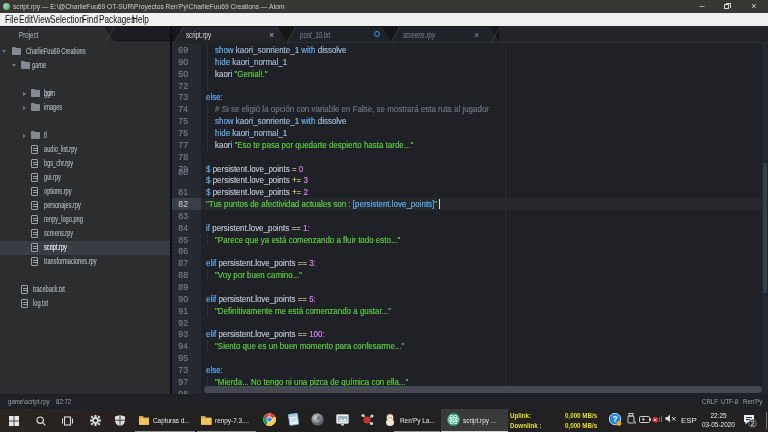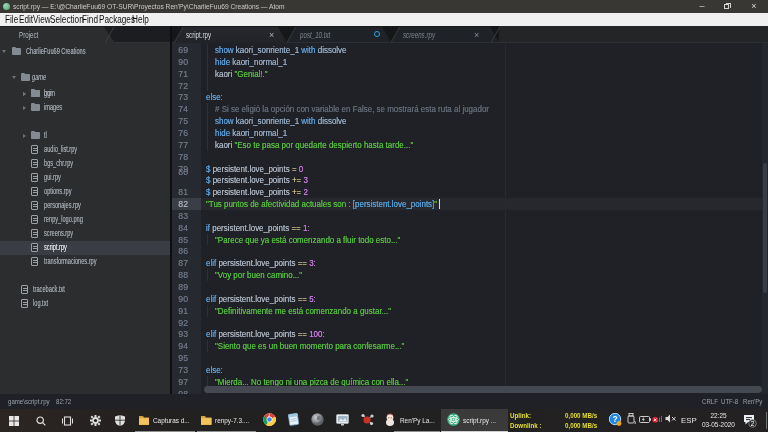--- a/index.html
+++ b/index.html
@@ -66,21 +66,21 @@
       <span style="left:132px">Help</span>
 </div>
 
 <div class="abs" id="main">
   <div class="abs" id="sidebar">
         <div class="trow" style="top:2px;">
           <span class="chev open" style="left:2px"></span>
           <span class="fold" style="left:12px"></span>
           <span class="lbl" style="left:25.5px">CharlieFuu69 Creations</span>
         </div>
-        <div class="trow" style="top:28px;font-style:italic;">
+        <div class="trow" style="top:16px;font-style:italic;">
           <span class="chev open" style="left:12px"></span>
           <span class="fold" style="left:21px"></span>
           <span class="lbl" style="left:31.5px">game</span>
         </div>
         <div class="trow" style="top:44px;">
           <span class="chev cls" style="left:23px"></span>
           <span class="fold" style="left:31px"></span>
           <span class="lbl" style="left:44px">bgm</span>
         </div>
         <div class="trow" style="top:44px;">
@@ -171,21 +171,21 @@
     <div class="abs" style="left:224px;top:1px;width:1px;height:15px;background:#383b40;transform:skewX(-29.4deg)"></div>
     <div class="abs" style="left:323.5px;top:1px;width:1px;height:15px;background:#383b40;transform:skewX(-29.4deg)"></div>
     <div class="abs" id="editor">
           <div class="abs" style="left:0;top:0;width:30px;height:351px;background:#26292f"></div>
           <div class="abs" style="left:0;top:155.04999999999998px;width:597px;height:12px;background:rgba(255,255,255,.035)"></div>
           <div class="abs" style="left:0;top:155.04999999999998px;width:30px;height:12px;background:#3a3e47"></div>
           <div class="ln" style="top:1px;color:#6a7280">69</div>
           <div class="cl" style="left:44px;top:1px"><span class="k">show</span> <span class="id">kaori_sonriente_1</span> <span class="k">with</span> <span class="id">dissolve</span></div>
           <div class="ln" style="top:12.85px;color:#6a7280">90</div>
           <div class="cl" style="left:44px;top:12.85px"><span class="k">hide</span> <span class="id">kaori_normal_1</span></div>
-          <div class="ln" style="top:24.7px;color:#6a7280">71</div>
+          <div class="ln" style="top:24.7px;color:#6a7280">50</div>
           <div class="cl" style="left:44px;top:24.7px"><span class="t">kaori</span> <span class="s">"Genial!."</span></div>
           <div class="ln" style="top:36.55px;color:#6a7280">72</div>
           <div class="ln" style="top:48.4px;color:#6a7280">73</div>
           <div class="cl" style="left:35px;top:48.4px"><span class="k">else:</span></div>
           <div class="ln" style="top:60.25px;color:#6a7280">74</div>
           <div class="cl" style="left:44px;top:60.25px"><span class="c"># Si se eligió la opción con variable en False, se mostrará esta ruta al jugador</span></div>
           <div class="ln" style="top:72.1px;color:#6a7280">75</div>
           <div class="cl" style="left:44px;top:72.1px"><span class="k">show</span> <span class="id">kaori_sonriente_1</span> <span class="k">with</span> <span class="id">dissolve</span></div>
           <div class="ln" style="top:83.95px;color:#6a7280">76</div>
           <div class="cl" style="left:44px;top:83.95px"><span class="k">hide</span> <span class="id">kaori_normal_1</span></div>

